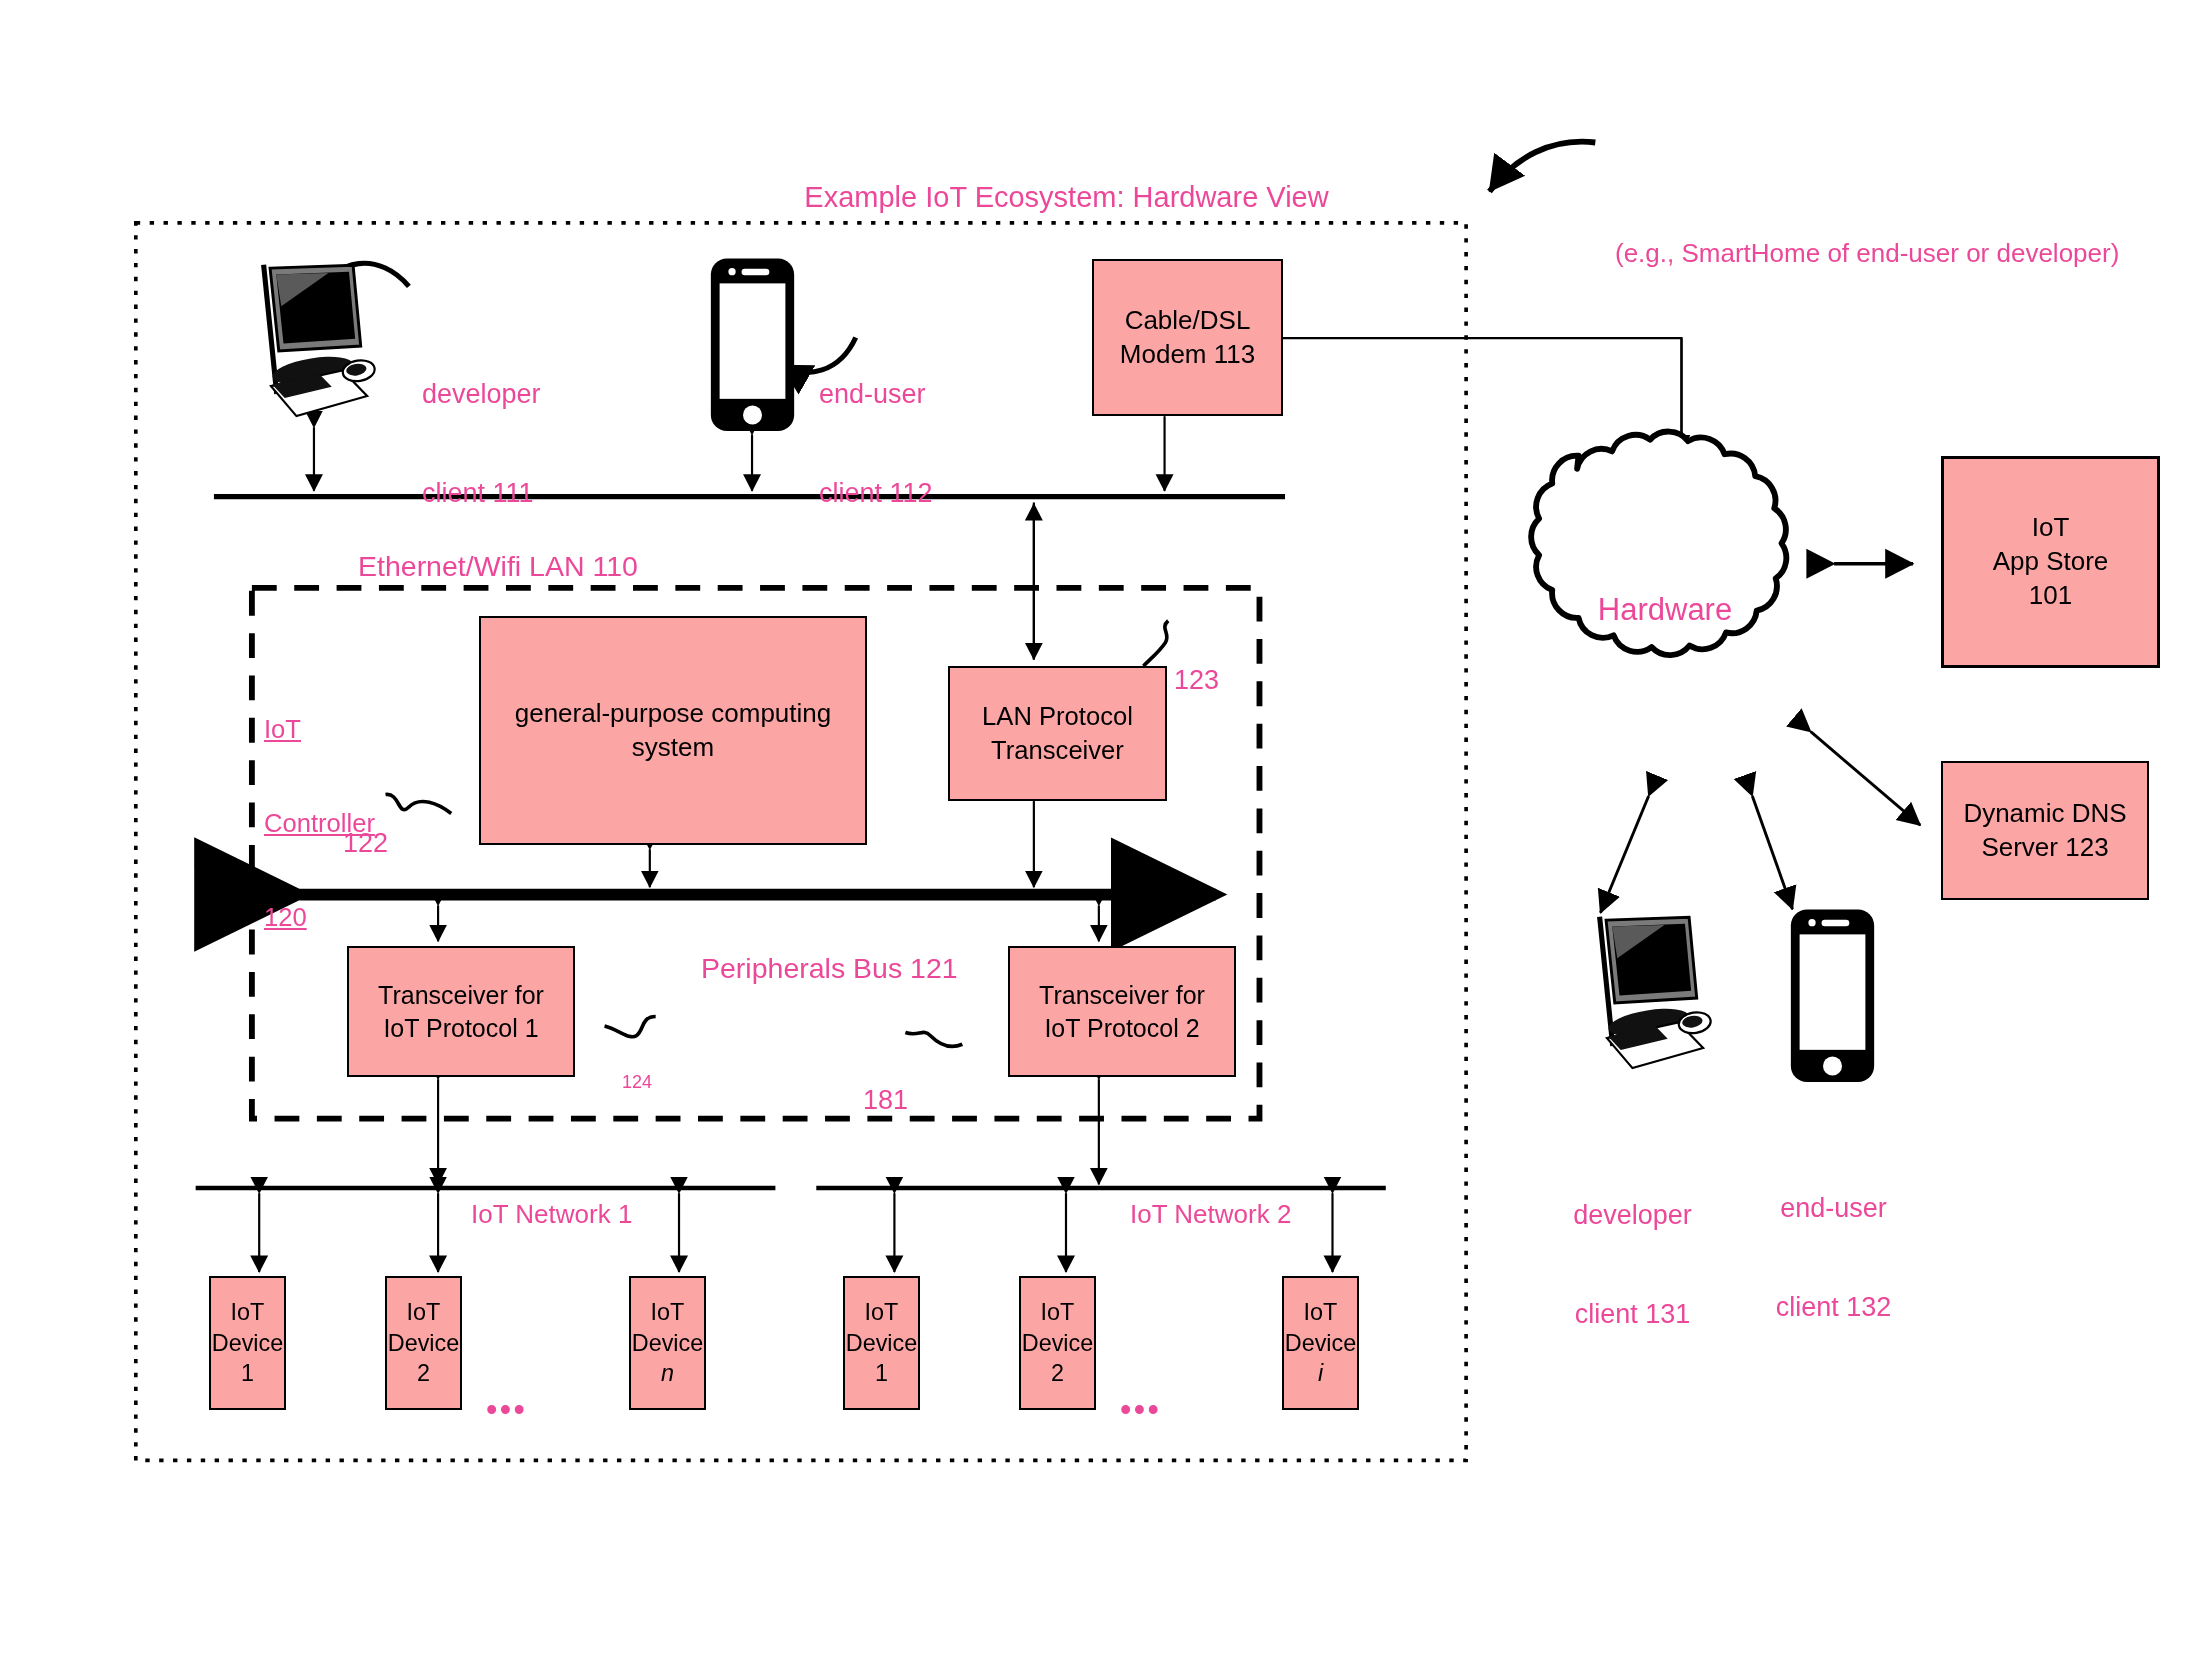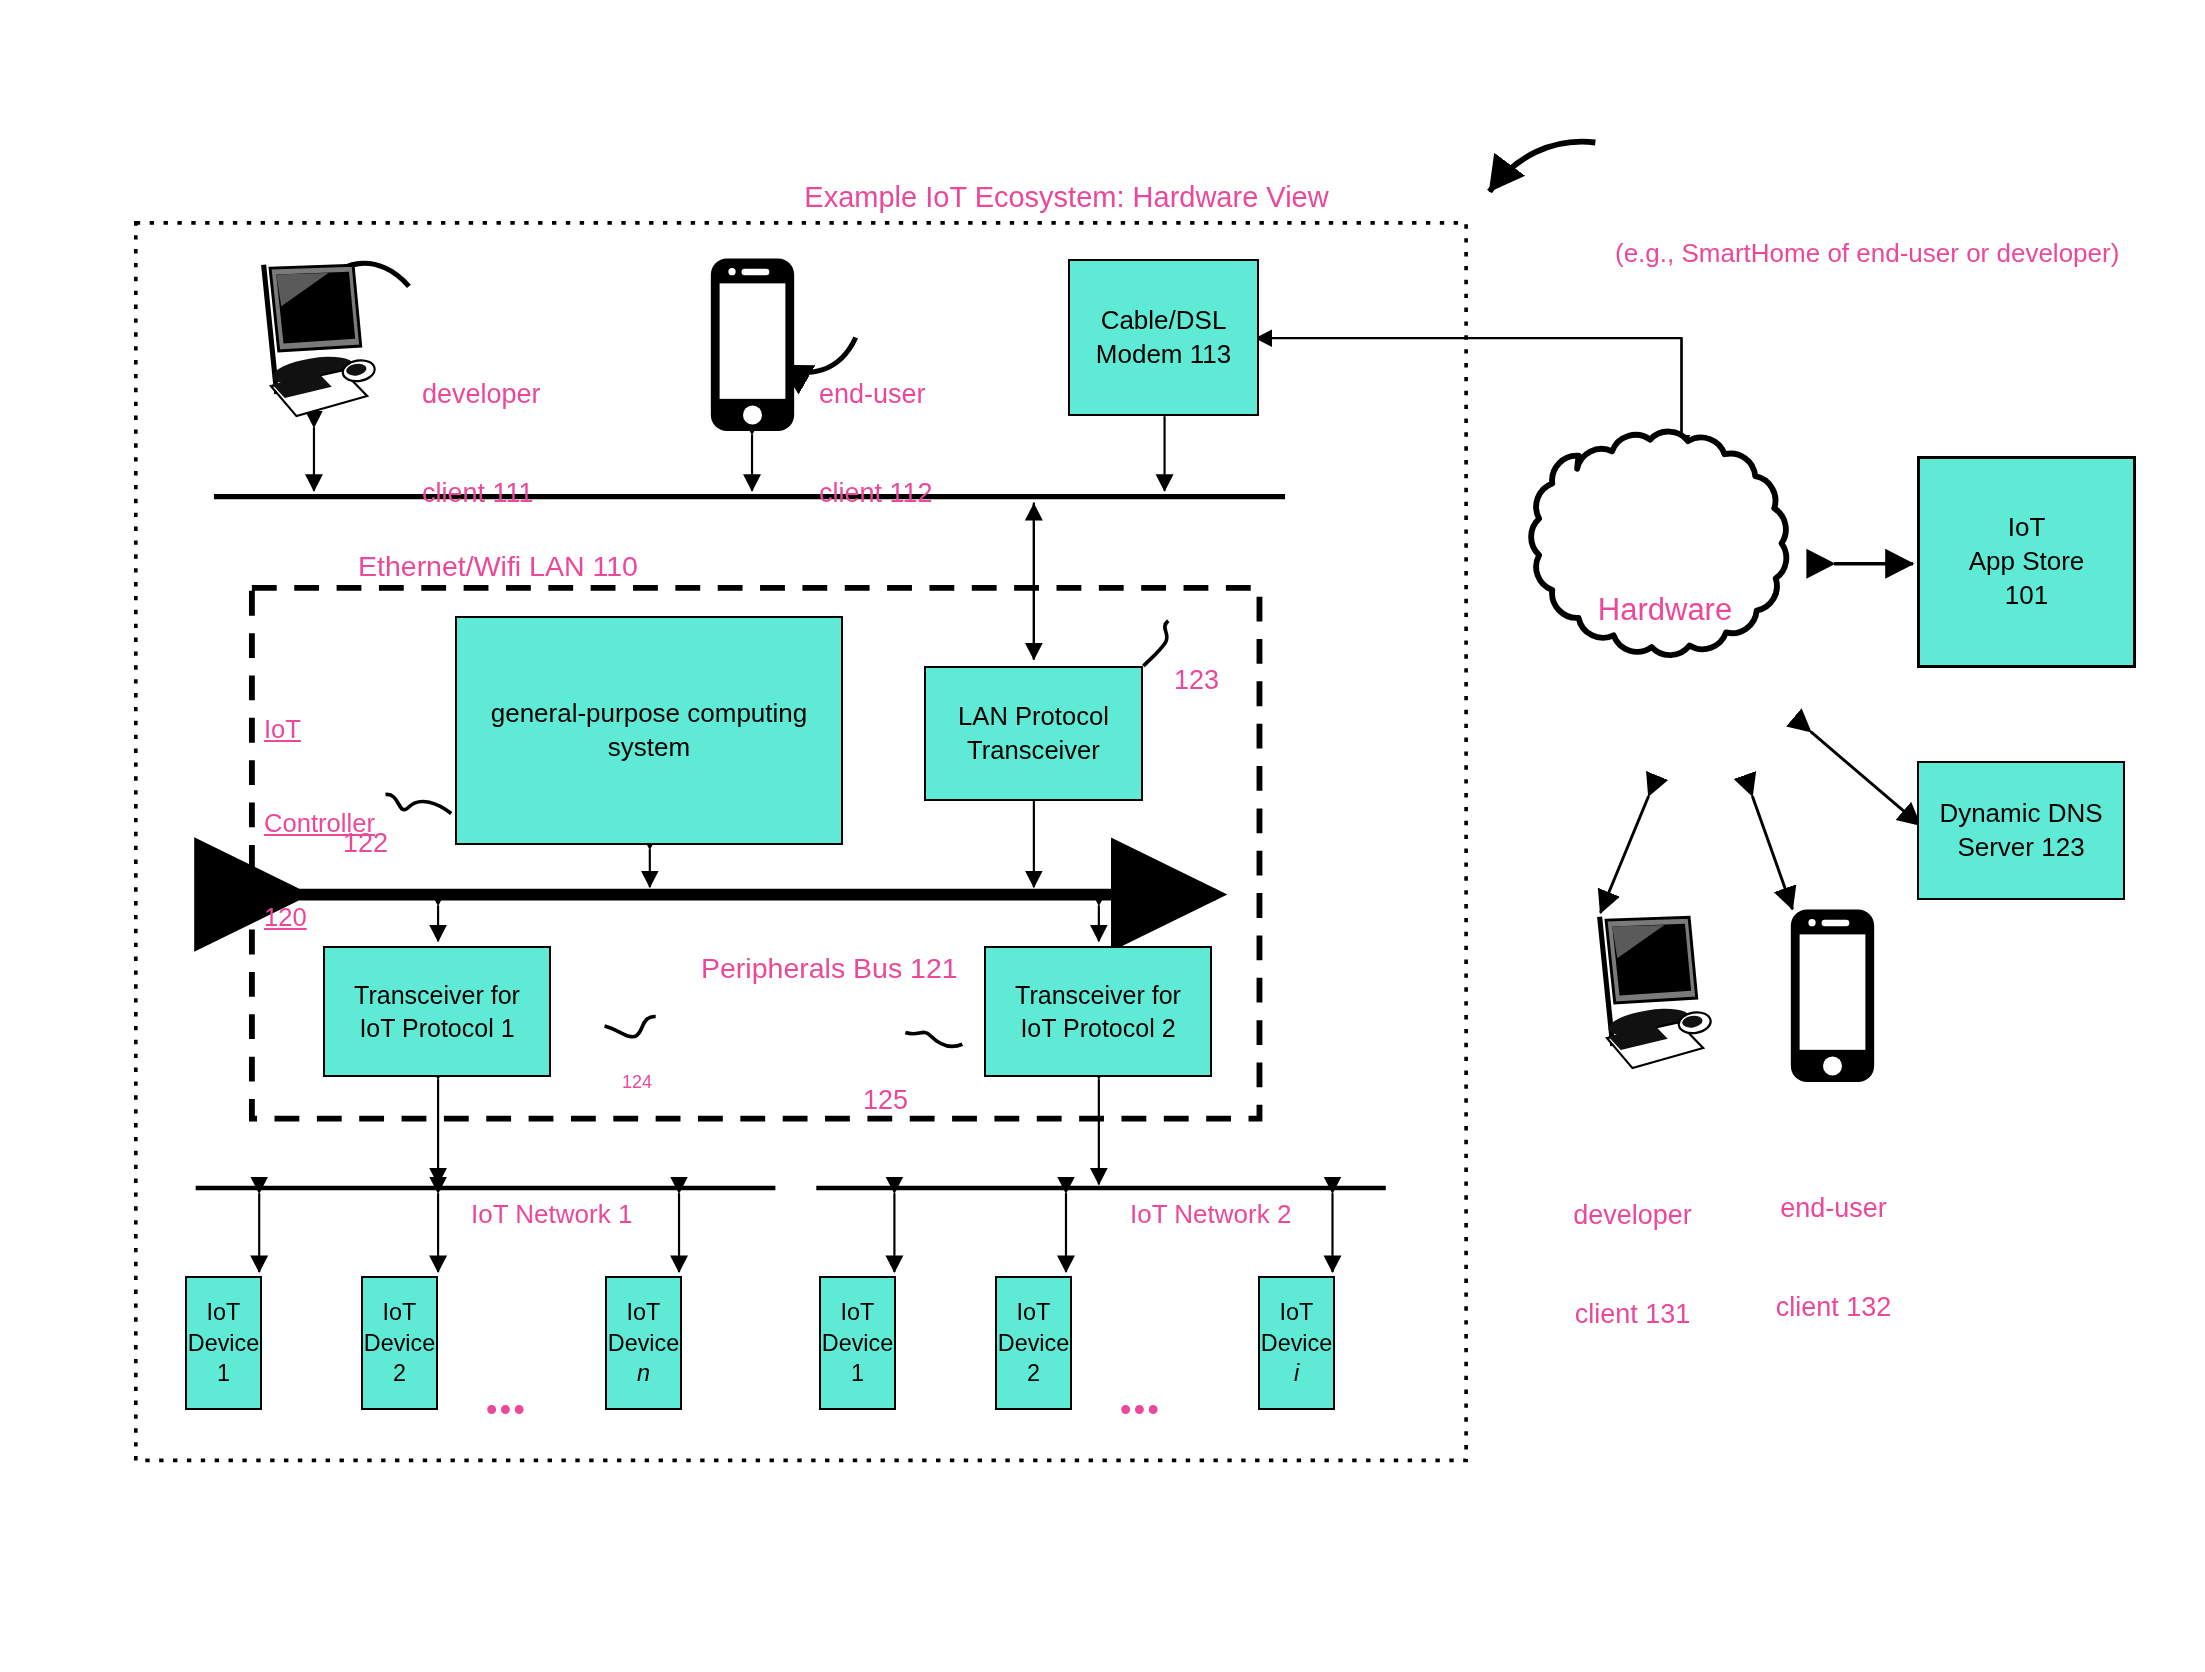--- a/index.html
+++ b/index.html
@@ -1,22 +1,22 @@
 <!DOCTYPE html>
 <html style="font-size:11.7px"><head>
 <meta charset="utf-8">
 <style>
   html,body{margin:0;padding:0;background:#fff;}
   body{font-family:"Liberation Sans",sans-serif;color:#000;}
   #stage{position:relative;width:2205px;height:1673px;background:#fff;overflow:hidden;}
   .abs{position:absolute;}
   .txt{position:absolute;color:#ec4899;line-height:1.22;white-space:pre;margin-top:47px;}
   .ctr{text-align:center;}
-  .box{position:absolute;border:2.2px solid #000;background:#5eead4;box-sizing:border-box;
-       display:flex;align-items:center;justify-content:center;text-align:center;line-height:1.3;}
+  .box{position:absolute;border:2.2px solid #000;background:#fca5a5;box-sizing:border-box;
+       display:flex;align-items:center;justify-content:center;text-align:center;line-height:1.3;margin-left:24px;}
   .boxthick{border-width:3.7px;}
   svg{position:absolute;left:0;top:0;overflow:visible;pointer-events:none;}
   .ital{font-style:italic;}
   .u{text-decoration:underline;}
 </style>
 </head>
 <body>
 
 <div id="stage">
 
@@ -228,21 +228,21 @@
     </div>
   </div>
   <div class="txt" style="left:622px;top:1025px;font-size:18px;">124</div>
 
   <div class="box" style="left:984px;top:946px;width:228px;height:131px;font-size:25px;">
     <div>
       <div>Transceiver for</div>
       <div>IoT Protocol 2</div>
     </div>
   </div>
-  <div class="txt" style="left:863px;top:1037px;font-size:27px;">125</div>
+  <div class="txt" style="left:863px;top:1037px;font-size:27px;">181</div>
 
   <div class="txt" style="left:471px;top:1152px;font-size:26px;">IoT Network 1</div>
   <div class="txt" style="left:1130px;top:1152px;font-size:26px;">IoT Network 2</div>
 
   <div class="box" style="left:185px;top:1276px;width:77px;height:134px;font-size:23.4px;">
     <div>
       <div>IoT</div>
       <div><span>Device 1</span><span class="ital"></span></div>
     </div>
   </div>

